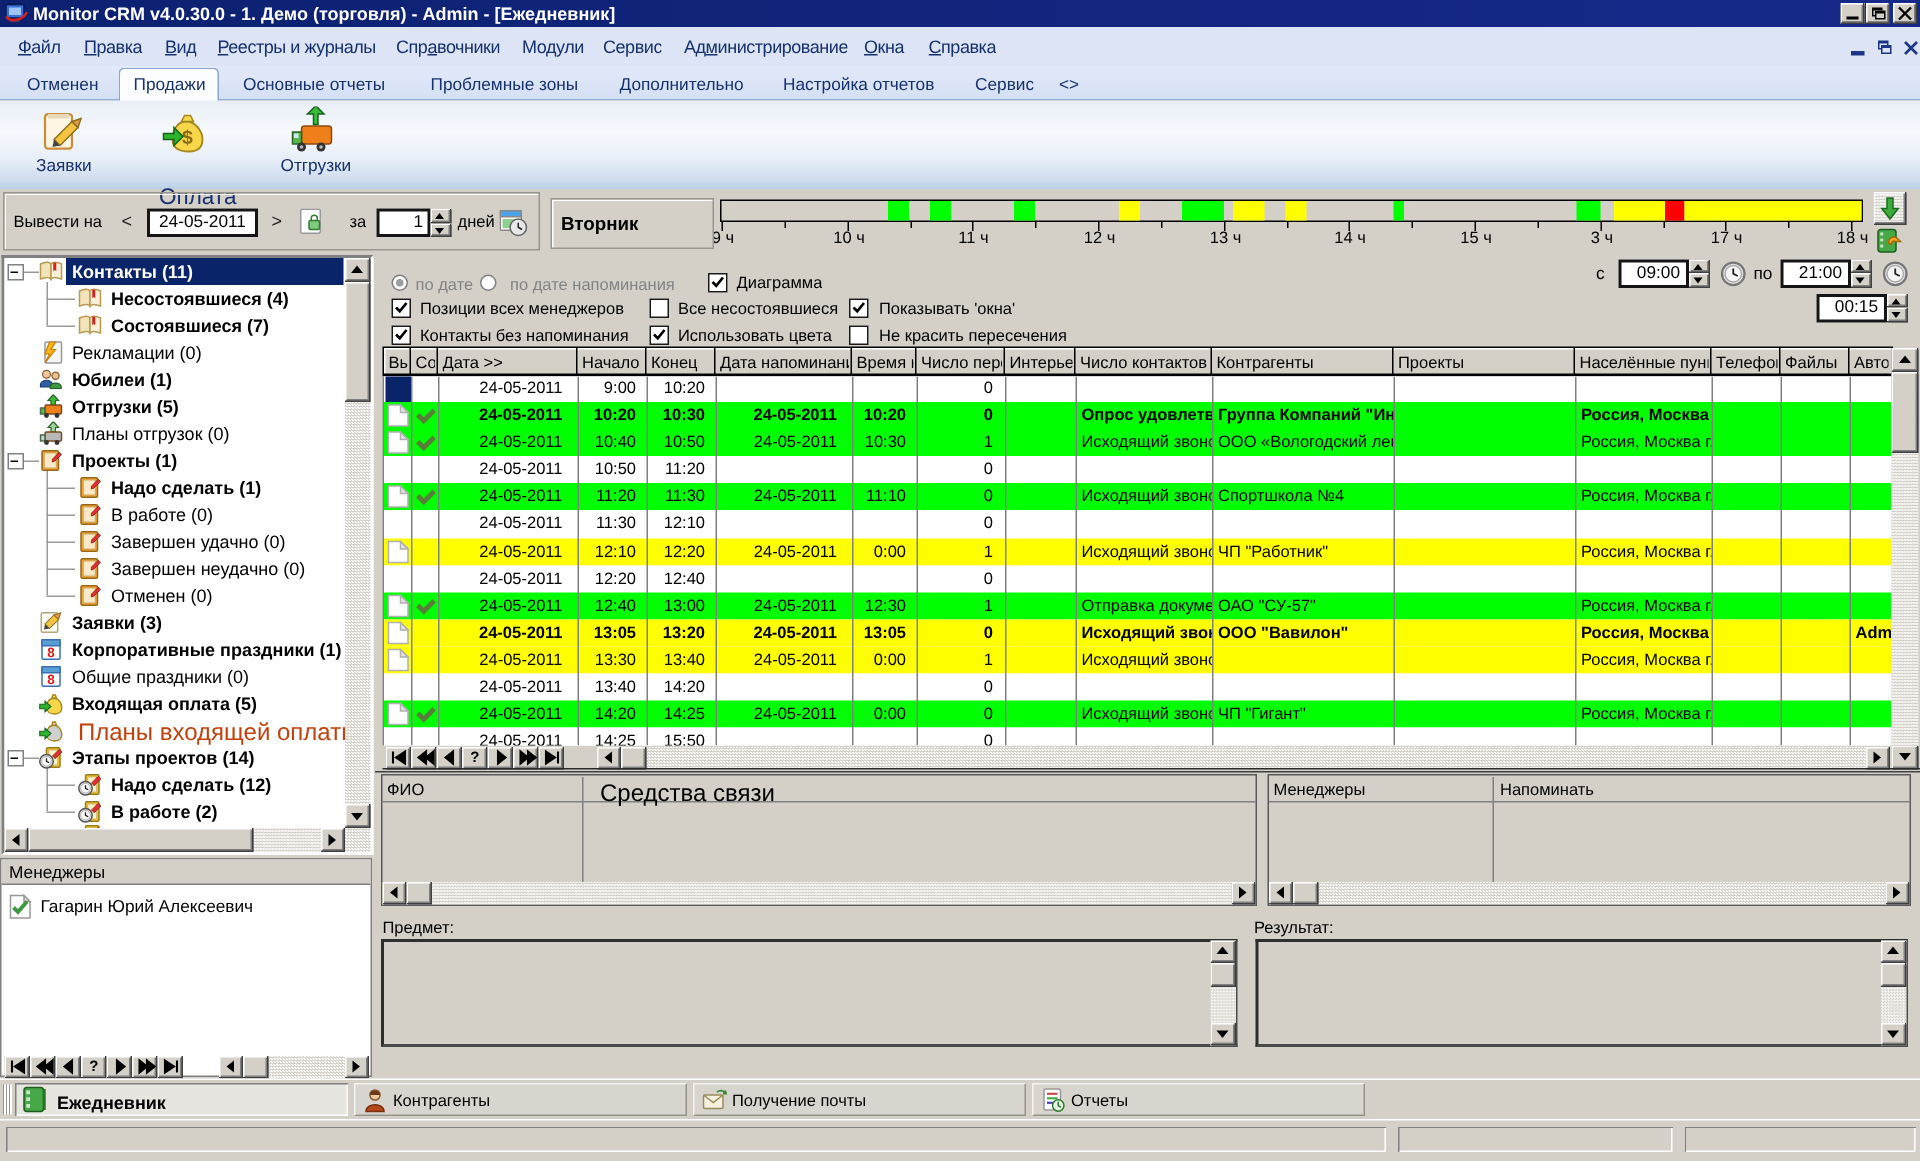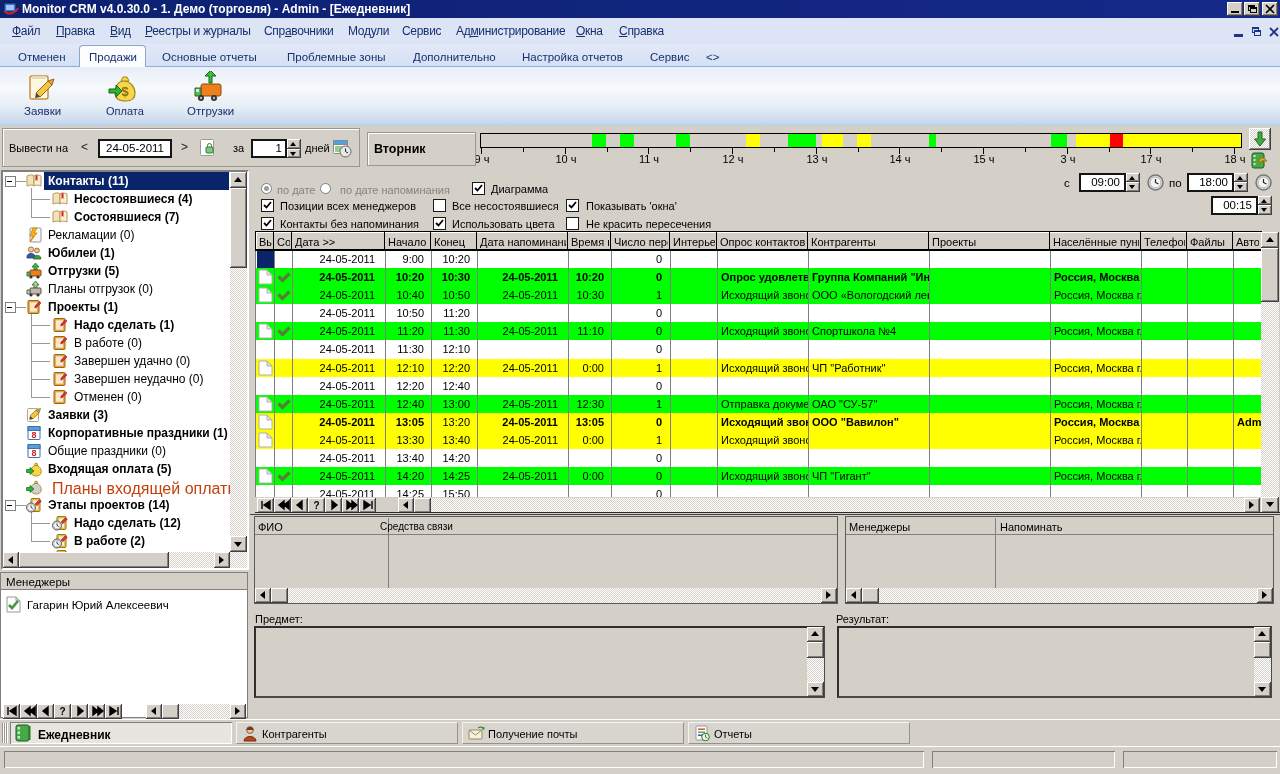--- a/index.html
+++ b/index.html
@@ -69,21 +69,21 @@
 <path d="M22 8 L26 12 L28 6 Z" fill="#e89b4a" stroke="#8a6d1f" stroke-width="1"></path>
 <path d="M10 20 L9 25 L14 24 Z" fill="#444"></path>
 </svg>
 <div class="tx navy" style="left:24px;top:105px;font-size:11.5px">Заявки</div>
 <svg class="ab" style="left:108px;top:73px" width="32" height="30" viewBox="0 0 32 30">
 <path d="M16 8 C10 8,7 14,7 20 C7 26,12 28,18 28 C24 28,27 25,27 20 C27 14,22 8,16 8 Z" fill="#f7d749" stroke="#a3871c" stroke-width="1.2"></path>
 <path d="M13 8 L21 8 L19 4 L15 4 Z" fill="#f7d749" stroke="#a3871c"></path>
 <text x="17" y="23" font-size="13" font-weight="bold" fill="#8a6d10" text-anchor="middle" font-family="Liberation Sans">$</text>
 <path d="M1 16 L8 16 L8 12 L14 18 L8 24 L8 20 L1 20 Z" fill="#2db52d" stroke="#15641c" stroke-width="1"></path>
 </svg>
-<div class="tx navy" style="left:106px;top:105px;font-size:11px">Оплата</div>
+<div class="tx navy" style="left:106px;top:123px;font-size:15px">Оплата</div>
 <svg class="ab" style="left:192px;top:71px" width="32" height="33" viewBox="0 0 32 33">
 <path d="M17 12 L17 5 L13 5 L18.5 -0.5 L24 5 L20 5 L20 12 Z" fill="#3dbb3d" stroke="#15641c" stroke-width="1"></path>
 <rect x="9" y="13" width="20" height="12" rx="2" fill="#ef7f1a" stroke="#8c4a0e"></rect>
 <path d="M3 17 L9 17 L9 25 L3 25 Z" fill="#57b94c" stroke="#2a6428"></path>
 <rect x="4" y="18" width="3" height="3" fill="#cfe8f7"></rect>
 <circle cx="9" cy="27" r="3" fill="#333"></circle>
     <circle cx="22" cy="27" r="3" fill="#333"></circle>
 <circle cx="9" cy="27" r="1.2" fill="#bbb"></circle>
     <circle cx="22" cy="27" r="1.2" fill="#bbb"></circle>
 </svg>
@@ -210,21 +210,21 @@
 <div class="tU" style="left:1129px;top:176px;border-bottom-width:4px;border-left-width:3px;border-right-width:3px"></div>
 <div class="sbtn" style="left:1126px;top:182px;width:14px;height:10px"></div>
 <div class="tD" style="left:1129px;top:185px;border-top-width:4px;border-left-width:3px;border-right-width:3px"></div>
 <svg class="ab" style="left:1147px;top:174px" width="17" height="17" viewBox="0 0 17 17">
 <circle cx="8.5" cy="8.5" r="7.5" fill="#e3e3e3" stroke="#777" stroke-width="1.5"></circle>
 <circle cx="8.5" cy="8.5" r="5.5" fill="#f5f5f5" stroke="#aaa"></circle>
 <path d="M8.5 5 V8.5 L11.5 10" stroke="#222" stroke-width="1.2" fill="none"></path>
   </svg>
 <div class="tx" style="left:1169px;top:177px;font-size:11.5px">по</div>
 <div class="edit" style="left:1187px;top:173px;width:47px;height:19px"></div>
-<div class="tx" style="left:1189px;top:176px;width:39px;text-align:right;font-size:11.5px">18:00</div>
+<div class="tx" style="left:1189px;top:176px;width:39px;text-align:right;font-size:11.5px">21:00</div>
 <div class="sbtn" style="left:1234px;top:173px;width:14px;height:9px"></div>
 <div class="tU" style="left:1237px;top:176px;border-bottom-width:4px;border-left-width:3px;border-right-width:3px"></div>
 <div class="sbtn" style="left:1234px;top:182px;width:14px;height:10px"></div>
 <div class="tD" style="left:1237px;top:185px;border-top-width:4px;border-left-width:3px;border-right-width:3px"></div>
 <svg class="ab" style="left:1255px;top:174px" width="17" height="17" viewBox="0 0 17 17">
 <circle cx="8.5" cy="8.5" r="7.5" fill="#e3e3e3" stroke="#777" stroke-width="1.5"></circle>
 <circle cx="8.5" cy="8.5" r="5.5" fill="#f5f5f5" stroke="#aaa"></circle>
 <path d="M8.5 5 V8.5 L11.5 10" stroke="#222" stroke-width="1.2" fill="none"></path>
   </svg>
 <div class="edit" style="left:1211px;top:196px;width:47px;height:19px"></div>
@@ -429,21 +429,21 @@
 <div class="tx" style="left:434px;top:236px;width:41px;font-size:11px">Конец</div>
 <div class="ab" style="left:430px;top:232px;width:1px;height:18px;background:#000"></div>
 <div class="tx" style="left:480px;top:236px;width:86px;font-size:11px">Дата напоминания</div>
 <div class="ab" style="left:476px;top:232px;width:1px;height:18px;background:#000"></div>
 <div class="tx" style="left:571px;top:236px;width:38px;font-size:11px">Время напоминания</div>
 <div class="ab" style="left:567px;top:232px;width:1px;height:18px;background:#000"></div>
 <div class="tx" style="left:614px;top:236px;width:54px;font-size:11px">Число переносов</div>
 <div class="ab" style="left:610px;top:232px;width:1px;height:18px;background:#000"></div>
 <div class="tx" style="left:673px;top:236px;width:42px;font-size:11px">Интерье</div>
 <div class="ab" style="left:669px;top:232px;width:1px;height:18px;background:#000"></div>
-<div class="tx" style="left:720px;top:236px;width:86px;font-size:11px">Опрос контактов</div>
+<div class="tx" style="left:720px;top:236px;width:86px;font-size:11px">Число контактов</div>
 <div class="ab" style="left:716px;top:232px;width:1px;height:18px;background:#000"></div>
 <div class="tx" style="left:811px;top:236px;width:116px;font-size:11px">Контрагенты</div>
 <div class="ab" style="left:807px;top:232px;width:1px;height:18px;background:#000"></div>
 <div class="tx" style="left:932px;top:236px;width:116px;font-size:11px">Проекты</div>
 <div class="ab" style="left:928px;top:232px;width:1px;height:18px;background:#000"></div>
 <div class="tx" style="left:1053px;top:236px;width:86px;font-size:11px">Населённые пункты</div>
 <div class="ab" style="left:1049px;top:232px;width:1px;height:18px;background:#000"></div>
 <div class="tx" style="left:1144px;top:236px;width:41px;font-size:11px">Телефон</div>
 <div class="ab" style="left:1140px;top:232px;width:1px;height:18px;background:#000"></div>
 <div class="tx" style="left:1190px;top:236px;width:41px;font-size:11px">Файлы</div>
@@ -549,21 +549,21 @@
 <svg class="ab" style="left:2px;top:145px" width="15" height="16" viewBox="0 0 15 16">
 <path d="M1 1 L9 1 L14 6 L14 15 L1 15 Z" fill="#fff" stroke="#b0b0b0"></path>
 <path d="M9 1 L9 6 L14 6 Z" fill="#e3e3e3" stroke="#b0b0b0"></path>
     </svg>
 <svg class="ab" style="left:21px;top:148px" width="14" height="11" viewBox="0 0 14 11">
 <path d="M1.5 4.5 L5.5 8.5 L12.5 1.5" stroke="#5a7d3c" stroke-width="3.2" fill="none"></path>
     </svg>
 <div class="ab" style="left:0;top:162px;width:1005px;height:18px;background:#ffff00"></div>
 <div class="tx" style="left:37px;top:165px;width:82px;text-align:right;font-size:11px;font-weight:bold">24-05-2011</div>
 <div class="tx" style="left:130px;top:165px;width:38px;text-align:right;font-size:11px;font-weight:bold">13:05</div>
-<div class="tx" style="left:176px;top:165px;width:38px;text-align:right;font-size:11px;font-weight:normal">13:20</div>
+<div class="tx" style="left:176px;top:165px;width:38px;text-align:right;font-size:11px;font-weight:bold">13:20</div>
 <div class="tx" style="left:222px;top:165px;width:80px;text-align:right;font-size:11px;font-weight:bold">24-05-2011</div>
 <div class="tx" style="left:313px;top:165px;width:35px;text-align:right;font-size:11px;font-weight:bold">13:05</div>
 <div class="tx" style="left:356px;top:165px;width:50px;text-align:right;font-size:11px;font-weight:bold">0</div>
 <div class="tx" style="left:465px;top:165px;width:87px;font-size:11px;font-weight:bold">Исходящий звонок</div>
 <div class="tx" style="left:556px;top:165px;width:117px;font-size:11px;font-weight:bold">ООО "Вавилон"</div>
 <div class="tx" style="left:798px;top:165px;width:87px;font-size:11px;font-weight:bold">Россия, Москва г.</div>
 <div class="tx" style="left:981px;top:165px;width:24px;font-size:11px;font-weight:bold">Admin</div>
 <svg class="ab" style="left:2px;top:163px" width="15" height="16" viewBox="0 0 15 16">
 <path d="M1 1 L9 1 L14 6 L14 15 L1 15 Z" fill="#fff" stroke="#b0b0b0"></path>
 <path d="M9 1 L9 6 L14 6 Z" fill="#e3e3e3" stroke="#b0b0b0"></path>
@@ -664,21 +664,21 @@
 <div class="tL" style="left:403px;top:501px"></div>
 <div class="sbtn" style="left:414px;top:498px;width:17px;height:15px"></div>
 <div class="sbtn" style="left:1244px;top:498px;width:16px;height:15px"></div>
 <div class="tR" style="left:1249px;top:501px"></div>
 <div class="ab" style="left:255px;top:512px;width:1025px;height:1px;background:#2a2a2a"></div>
 <div class="ab" style="left:250px;top:514px;width:1030px;height:1px;background:#404040"></div>
 <div class="ab" style="left:254px;top:516px;width:584px;height:88px;background:#d4d0c8;border:1px solid #5a5a5a"></div>
 <div class="ab" style="left:255px;top:518px;width:582px;height:17px;border-bottom:1px solid #808080"></div>
 <div class="ab" style="left:388px;top:518px;width:1px;height:70px;background:#808080"></div>
 <div class="tx" style="left:258px;top:521px;font-size:11px">ФИО</div>
-<div class="tx" style="left:380px;top:521px;font-size:10px">Средства связи</div>
+<div class="tx" style="left:400px;top:521px;font-size:16px">Средства связи</div>
 <div class="ab track" style="left:255px;top:588px;width:582px;height:15px"></div>
 <div class="sbtn" style="left:255px;top:588px;width:16px;height:15px"></div>
 <div class="tL" style="left:260px;top:591px"></div>
 <div class="sbtn" style="left:271px;top:588px;width:17px;height:15px"></div>
 <div class="sbtn" style="left:821px;top:588px;width:16px;height:15px"></div>
 <div class="tR" style="left:826px;top:591px"></div>
 <div class="ab" style="left:845px;top:516px;width:429px;height:88px;background:#d4d0c8;border:1px solid #5a5a5a"></div>
 <div class="ab" style="left:846px;top:518px;width:427px;height:17px;border-bottom:1px solid #808080"></div>
 <div class="ab" style="left:995px;top:518px;width:1px;height:70px;background:#808080"></div>
 <div class="tx" style="left:849px;top:521px;font-size:11px">Менеджеры</div>

